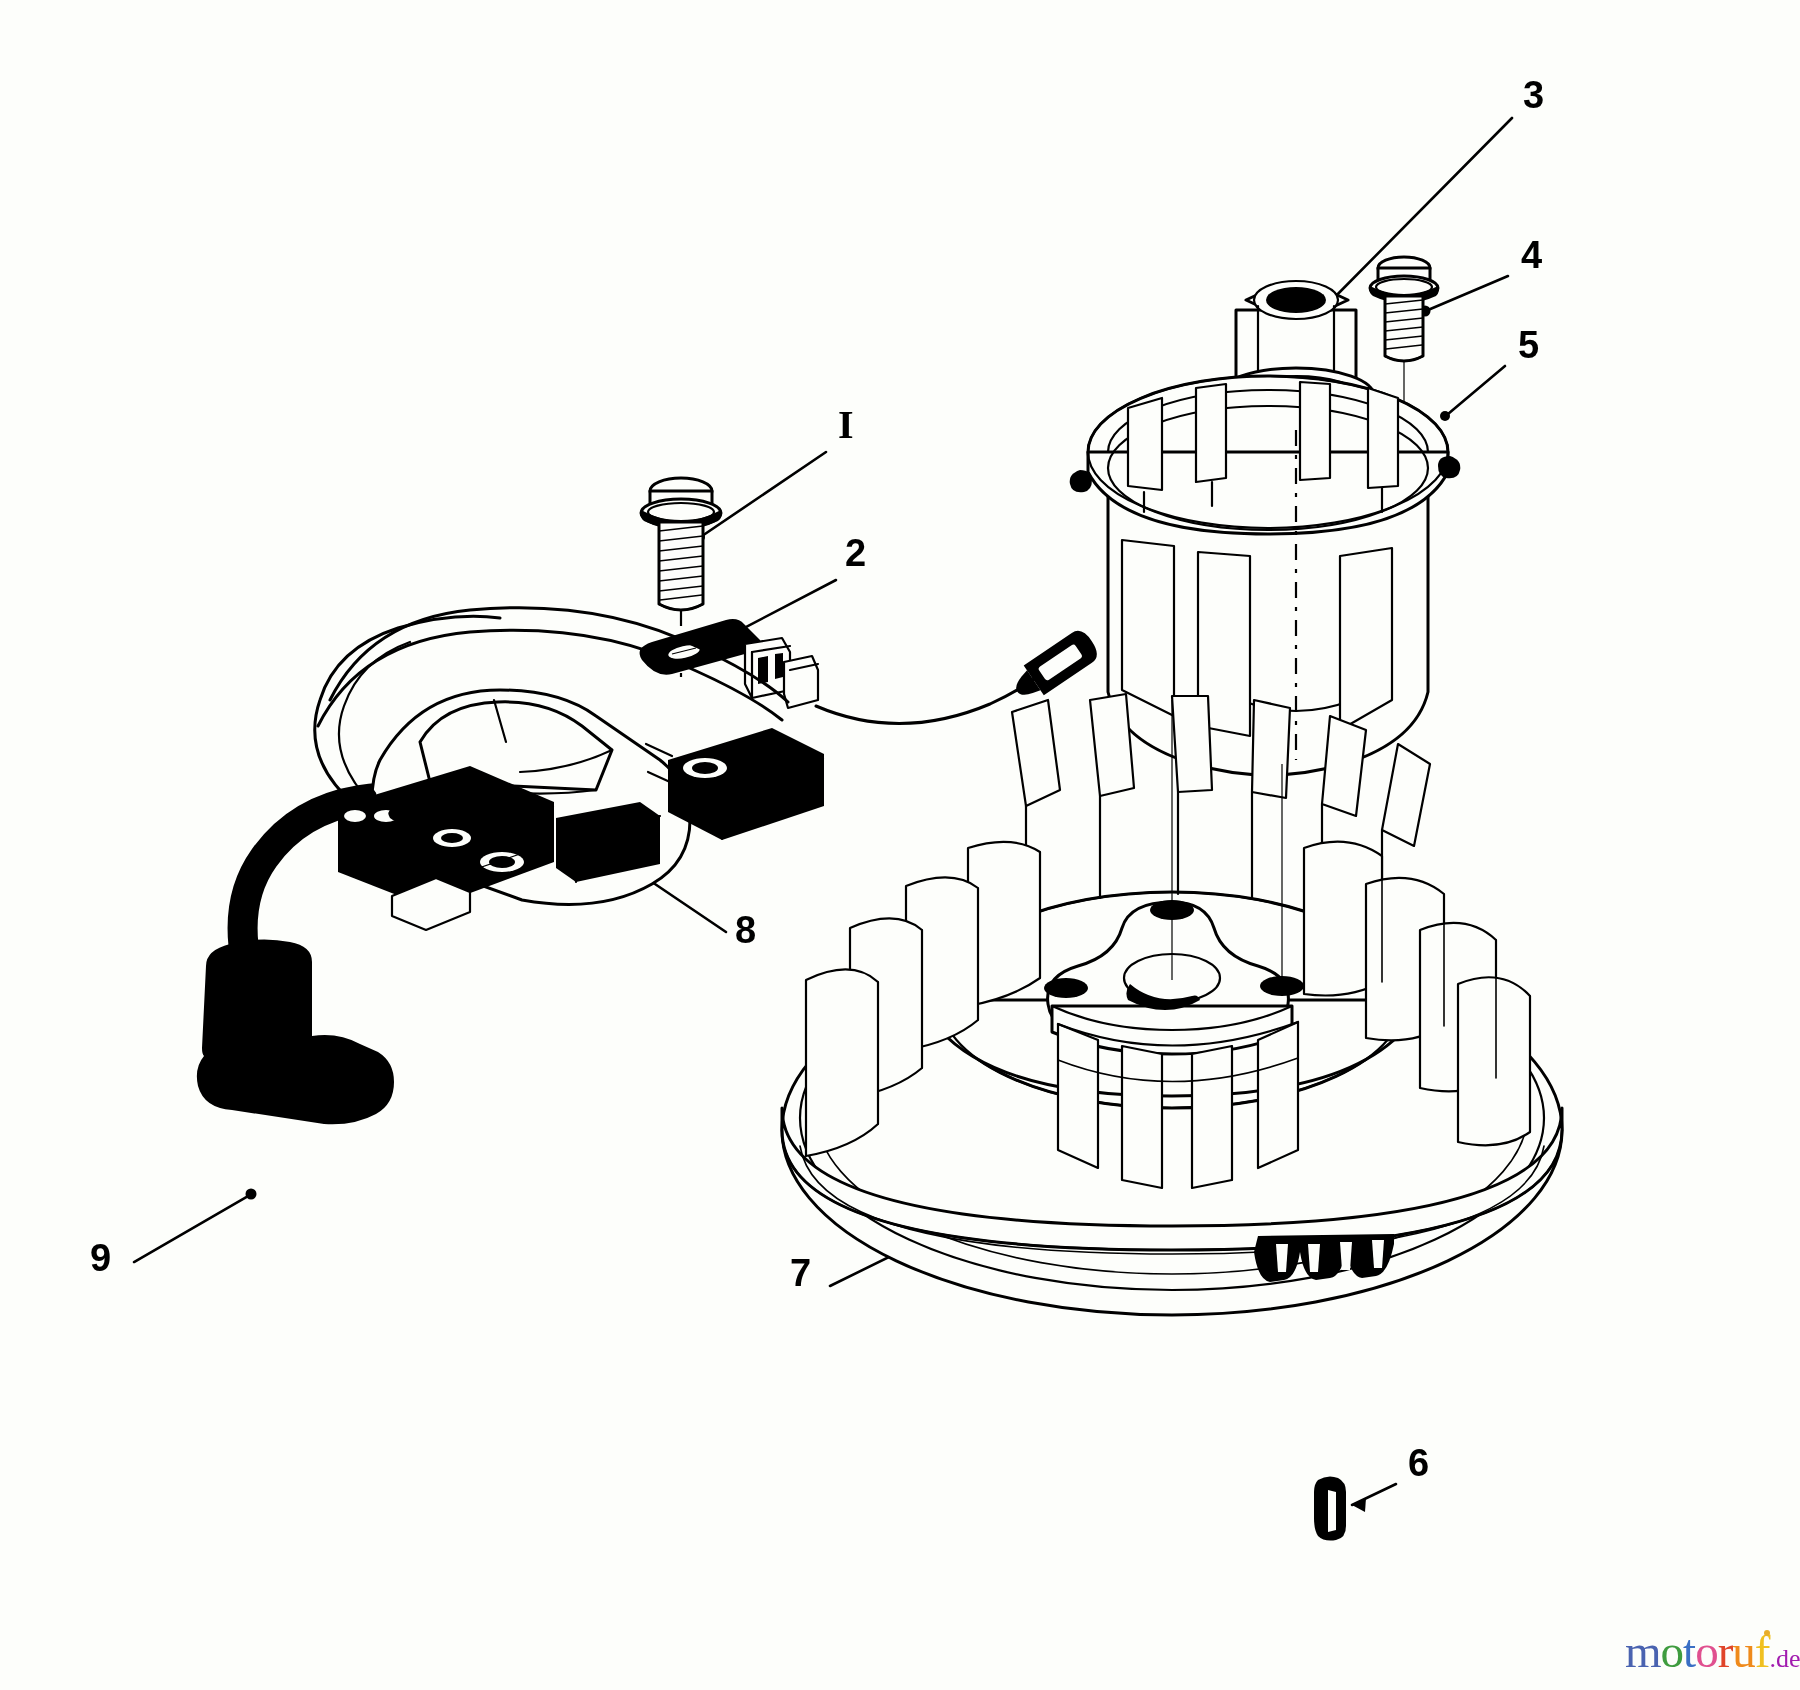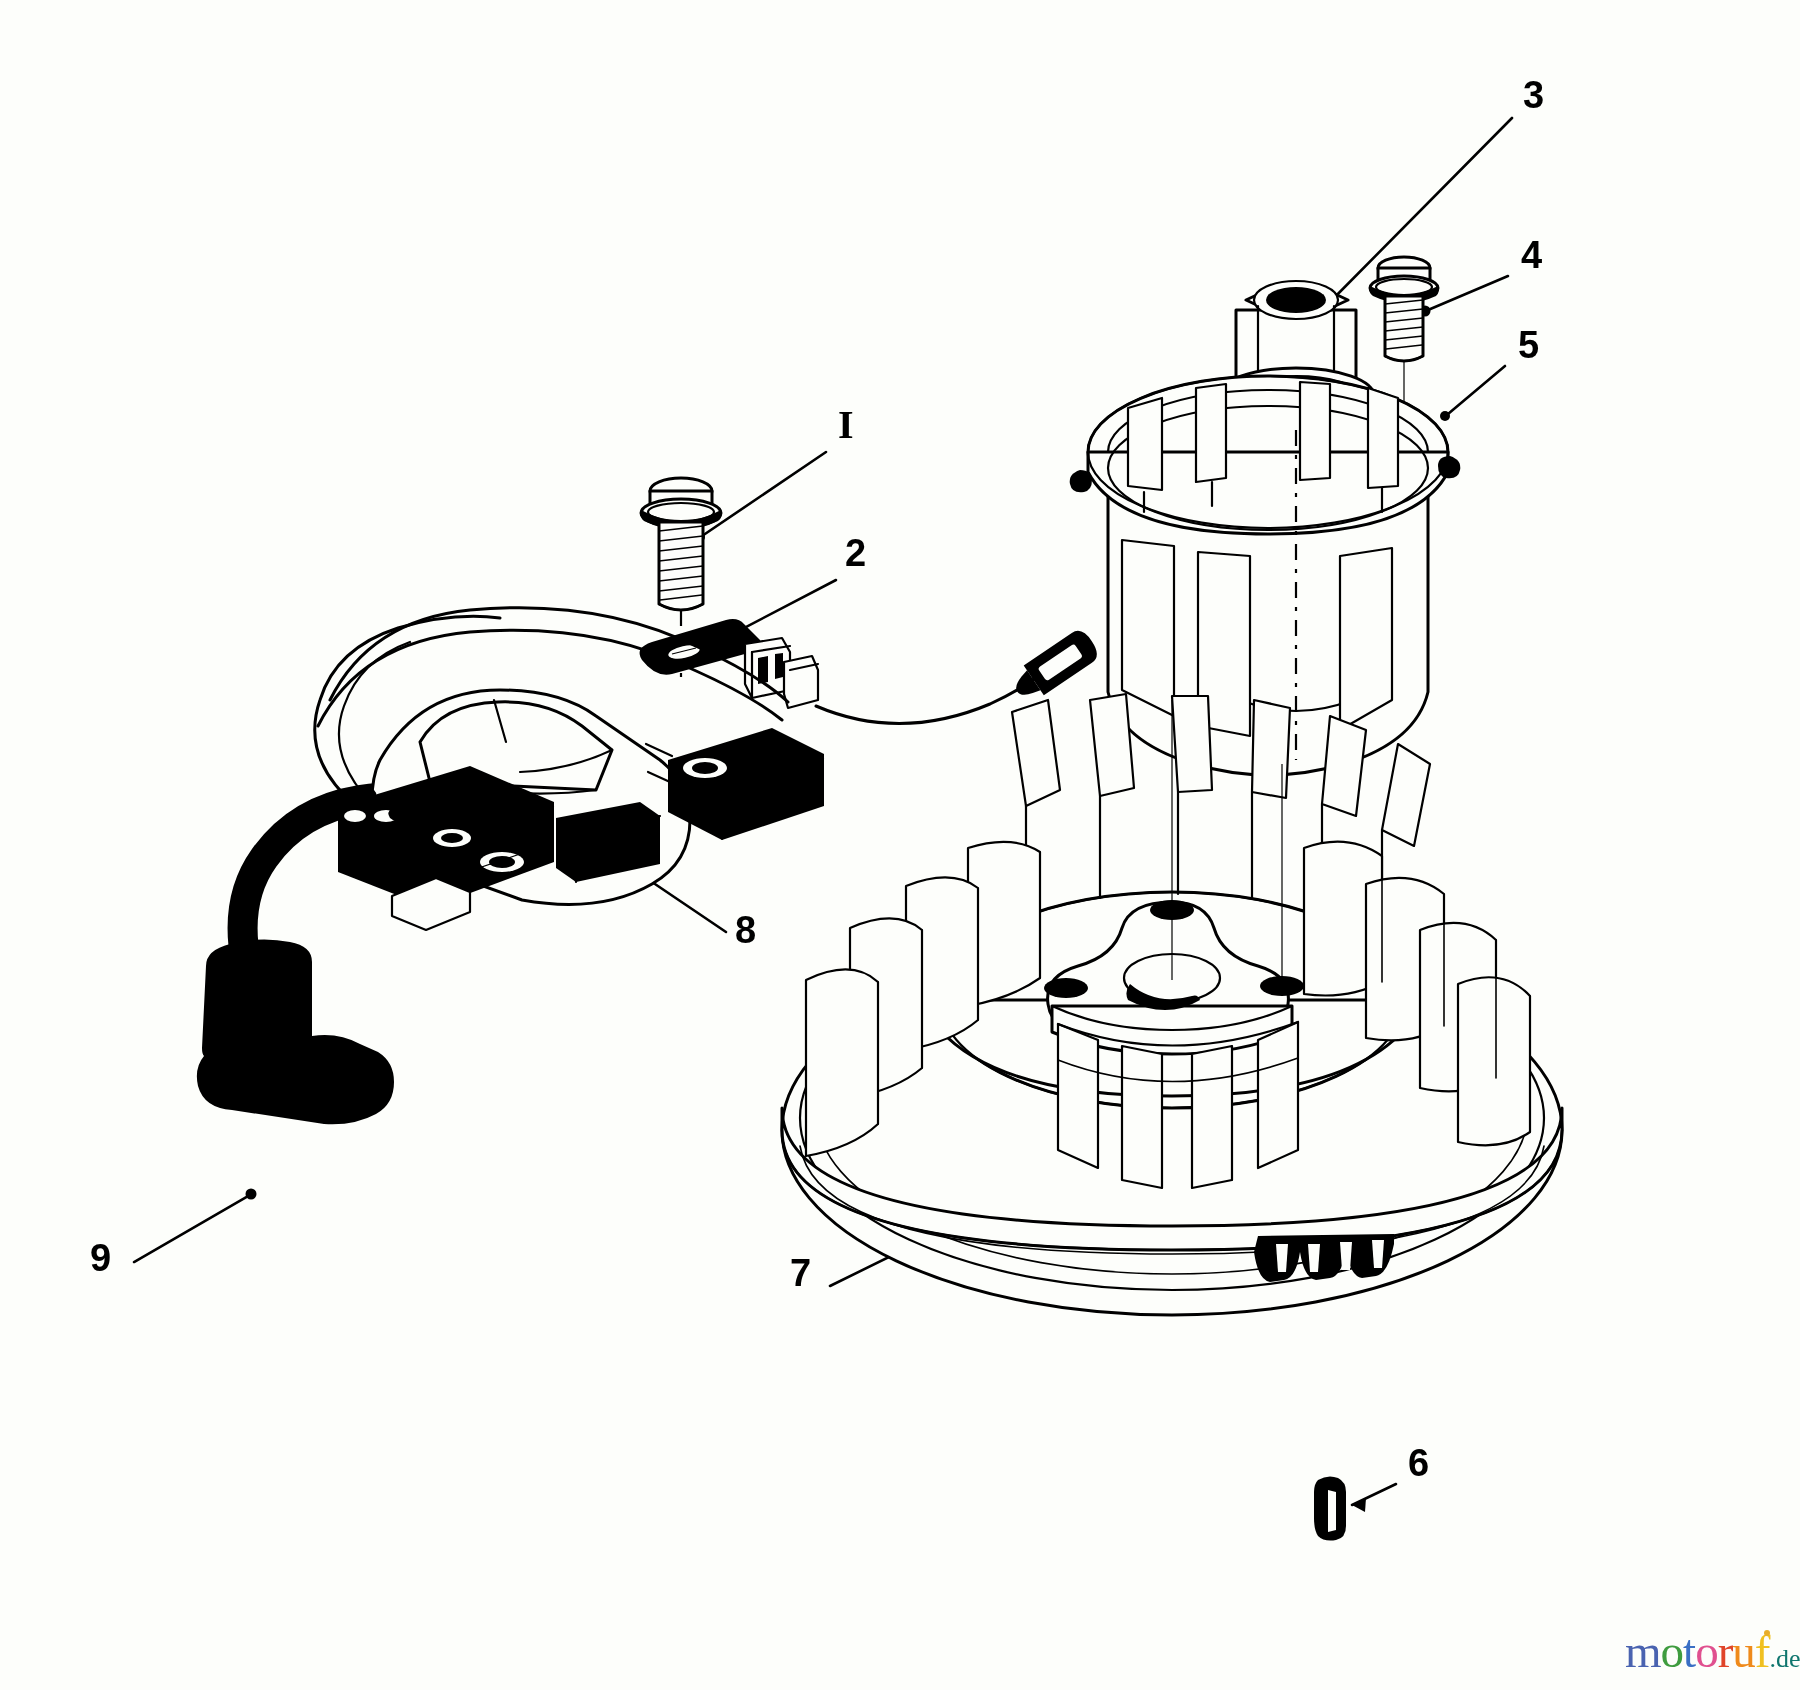--- a/index.html
+++ b/index.html
@@ -42,21 +42,21 @@
     top: 1628px;
     font-family: "Liberation Serif", serif;
     font-size: 47px;
     line-height: 47px;
     letter-spacing: -1px;
     white-space: nowrap;
     user-select: none;
   }
   #watermark .wm-de {
     font-size: 26px;
-    color: #0f766e;
+    color: #a21caf;
     letter-spacing: 0;
   }
   #watermark .wm-dot {
     position: absolute;
     left: 139px;
     top: 2px;
     width: 6px;
     height: 6px;
     border-radius: 50%;
     background: #e8ae2a;

